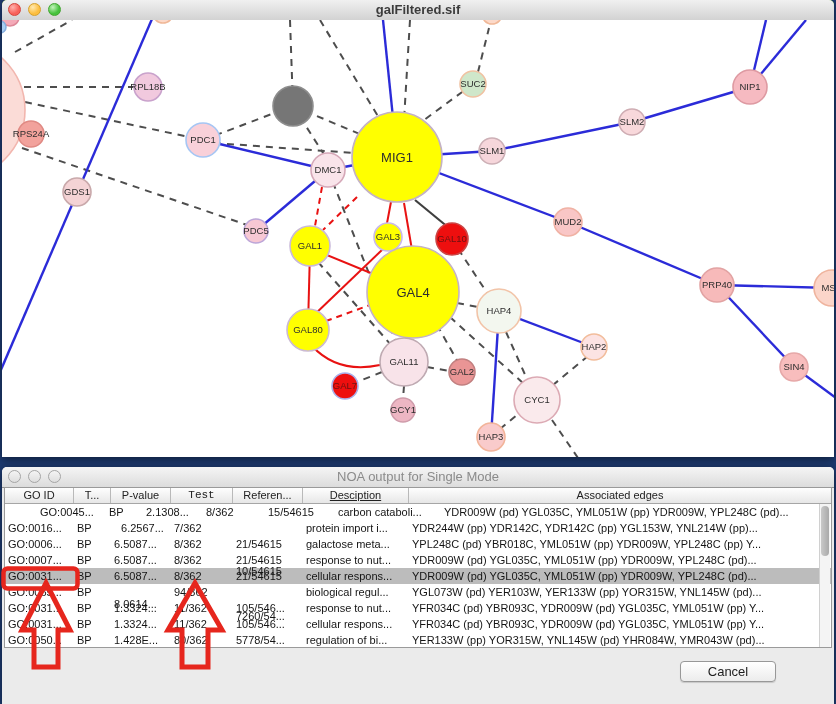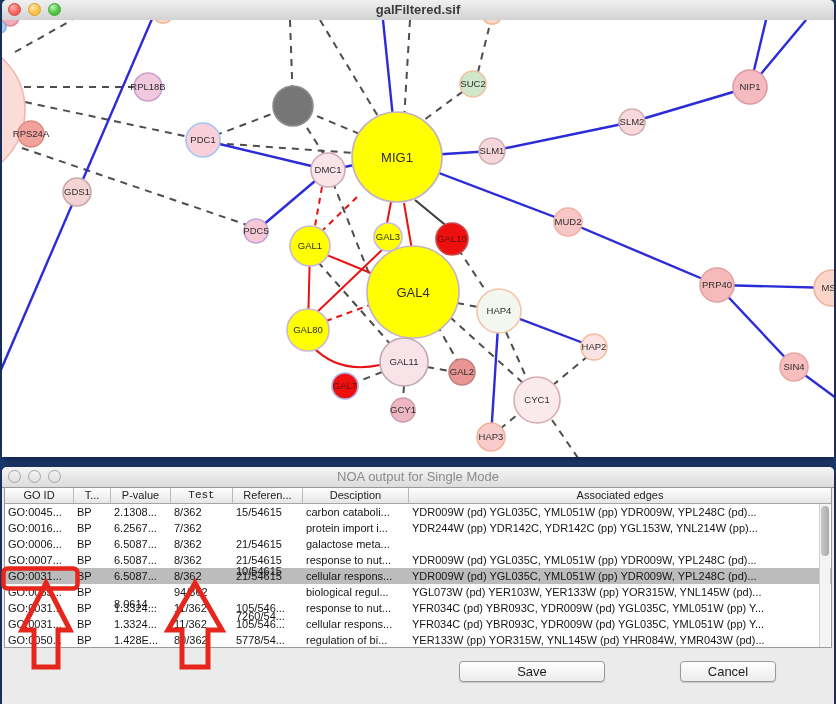--- a/index.html
+++ b/index.html
@@ -221,49 +221,50 @@
     <div class="title-text">NOA output for Single Mode</div>
   </div>
 
   <div id="table-area">
     <div id="table-header">
         <div class="hcell" style="width: 69px;">GO ID</div>
         <div class="hcell" style="width: 37px;">T...</div>
         <div class="hcell" style="width: 60px;">P-value</div>
         <div class="hcell" style="width: 62px; font-family: Liberation Mono, monospace;">Test</div>
         <div class="hcell" style="width: 70px;">Referen...</div>
-        <div class="hcell" style="width: 106px;">Desciption</div>
+        <div class="hcell" style="width: 106px; text-decoration: underline;">Desciption</div>
         <div class="hcell">Associated edges</div>
       </div>
     <div id="table-body">
         <div class="trow">
-          <div class="tcell" style="width: 69px;">GO:0045...</div>
+          <div class="tcell" style="width: 69px; margin-left: 32px;">GO:0045...</div>
           <div class="tcell" style="width: 37px;">BP</div>
           <div class="tcell" style="width: 60px;">2.1308...</div>
           <div class="tcell" style="width: 62px;">8/362</div>
           <div class="tcell" style="width: 70px;">15/54615</div>
           <div class="tcell" style="width: 106px;">carbon cataboli...</div>
           <div class="tcell">YDR009W (pd) YGL035C, YML051W (pp) YDR009W, YPL248C (pd)...</div>
         </div>
         <div class="trow">
           <div class="tcell" style="width: 69px;">GO:0016...</div>
           <div class="tcell" style="width: 37px;">BP</div>
-          <div class="tcell" style="width: 60px;">6.2567...</div>
+          <div class="tcell" style="width: 60px; text-align: center;">6.2567...</div>
           <div class="tcell" style="width: 62px;">7/362</div>
           <div class="tcell" style="width: 70px; margin-top: 43px;">10/54615</div>
           <div class="tcell" style="width: 106px;">protein import i...</div>
           <div class="tcell">YDR244W (pp) YDR142C, YDR142C (pp) YGL153W, YNL214W (pp)...</div>
         </div>
         <div class="trow">
           <div class="tcell" style="width: 69px;">GO:0006...</div>
           <div class="tcell" style="width: 37px;">BP</div>
           <div class="tcell" style="width: 60px;">6.5087...</div>
           <div class="tcell" style="width: 62px;">8/362</div>
           <div class="tcell" style="width: 70px;">21/54615</div>
           <div class="tcell" style="width: 106px;">galactose meta...</div>
+          <div class="tcell">YPL248C (pd) YBR018C, YML051W (pp) YDR009W, YPL248C (pp) Y...</div>
         </div>
         <div class="trow">
           <div class="tcell" style="width: 69px;">GO:0007...</div>
           <div class="tcell" style="width: 37px;">BP</div>
           <div class="tcell" style="width: 60px;">6.5087...</div>
           <div class="tcell" style="width: 62px;">8/362</div>
           <div class="tcell" style="width: 70px;">21/54615</div>
           <div class="tcell" style="width: 106px;">response to nut...</div>
           <div class="tcell">YDR009W (pd) YGL035C, YML051W (pp) YDR009W, YPL248C (pd)...</div>
         </div>
@@ -311,21 +312,20 @@
           <div class="tcell" style="width: 70px;">5778/54...</div>
           <div class="tcell" style="width: 106px;">regulation of bi...</div>
           <div class="tcell">YER133W (pp) YOR315W, YNL145W (pd) YHR084W, YMR043W (pd)...</div>
         </div>
       </div>
     <div id="scrollbar">
       <div id="scroll-thumb"></div>
     </div>
   </div>
 
-  <div class="mac-btn" id="save-btn">Save</div>
   <div class="mac-btn" id="cancel-btn">Cancel</div>
 </div>
 
 <svg id="annot" xmlns="http://www.w3.org/2000/svg">
     <rect x="3.5" y="568.5" width="74" height="20" rx="4" fill="none" stroke="#e6261d" stroke-width="4.5"></rect>
     <path d="M46,583 L70,630 L58,630 L58,667 L34,667 L34,630 L22,630 Z" fill="none" stroke="#e6261d" stroke-width="5" stroke-linejoin="miter"></path>
     <path d="M195,583 L222,630 L208,630 L208,667 L182,667 L182,630 L168,630 Z" fill="none" stroke="#e6261d" stroke-width="5" stroke-linejoin="miter"></path>
   </svg>
 
 </body></html>

